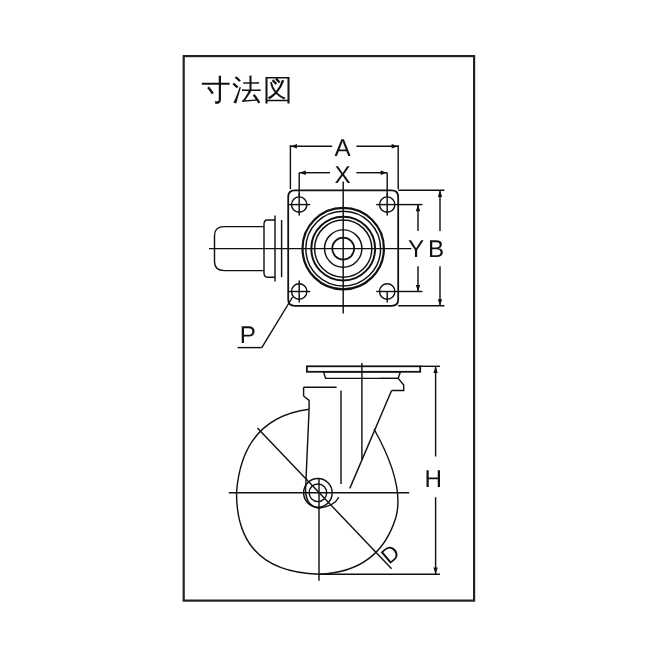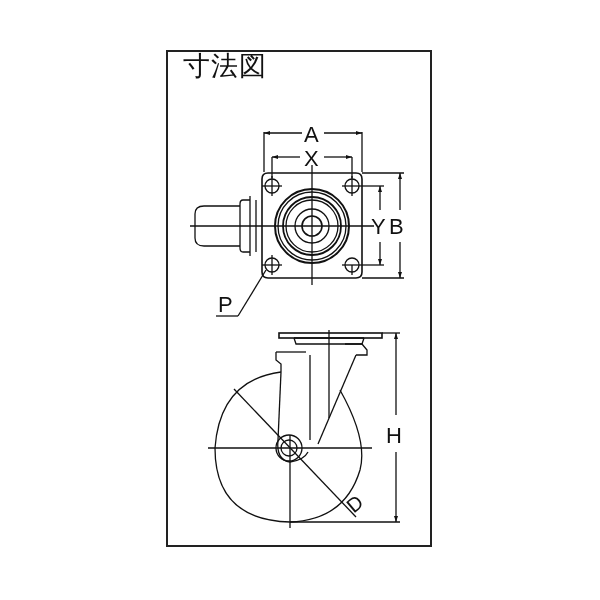--- a/index.html
+++ b/index.html
@@ -2,21 +2,21 @@
 <html><head>
   <meta charset="utf-8">
   <style>
     html, body { margin: 0; padding: 0; background: #ffffff; }
     body { width: 600px; height: 600px; position: relative; overflow: hidden; }
     .frame {
       position: absolute; left: 166px; top: 50px; width: 266px; height: 497px;
       border: 2px solid #222; box-sizing: border-box; background: #fff;
     }
     .title {
-      position: absolute; left: 183px; top: 48px;
+      position: absolute; left: 183px; top: 64px;
       font-family: Liberation Sans, sans-serif; font-size: 27px; color: #111;
       letter-spacing: 1px;
     }
     svg.drawing { position: absolute; left: 0; top: 0; }
     .lbl { font-family: "Liberation Sans", sans-serif; fill: #111; }
   </style>
 </head>
 <body>
 
 <div class="frame"></div>

